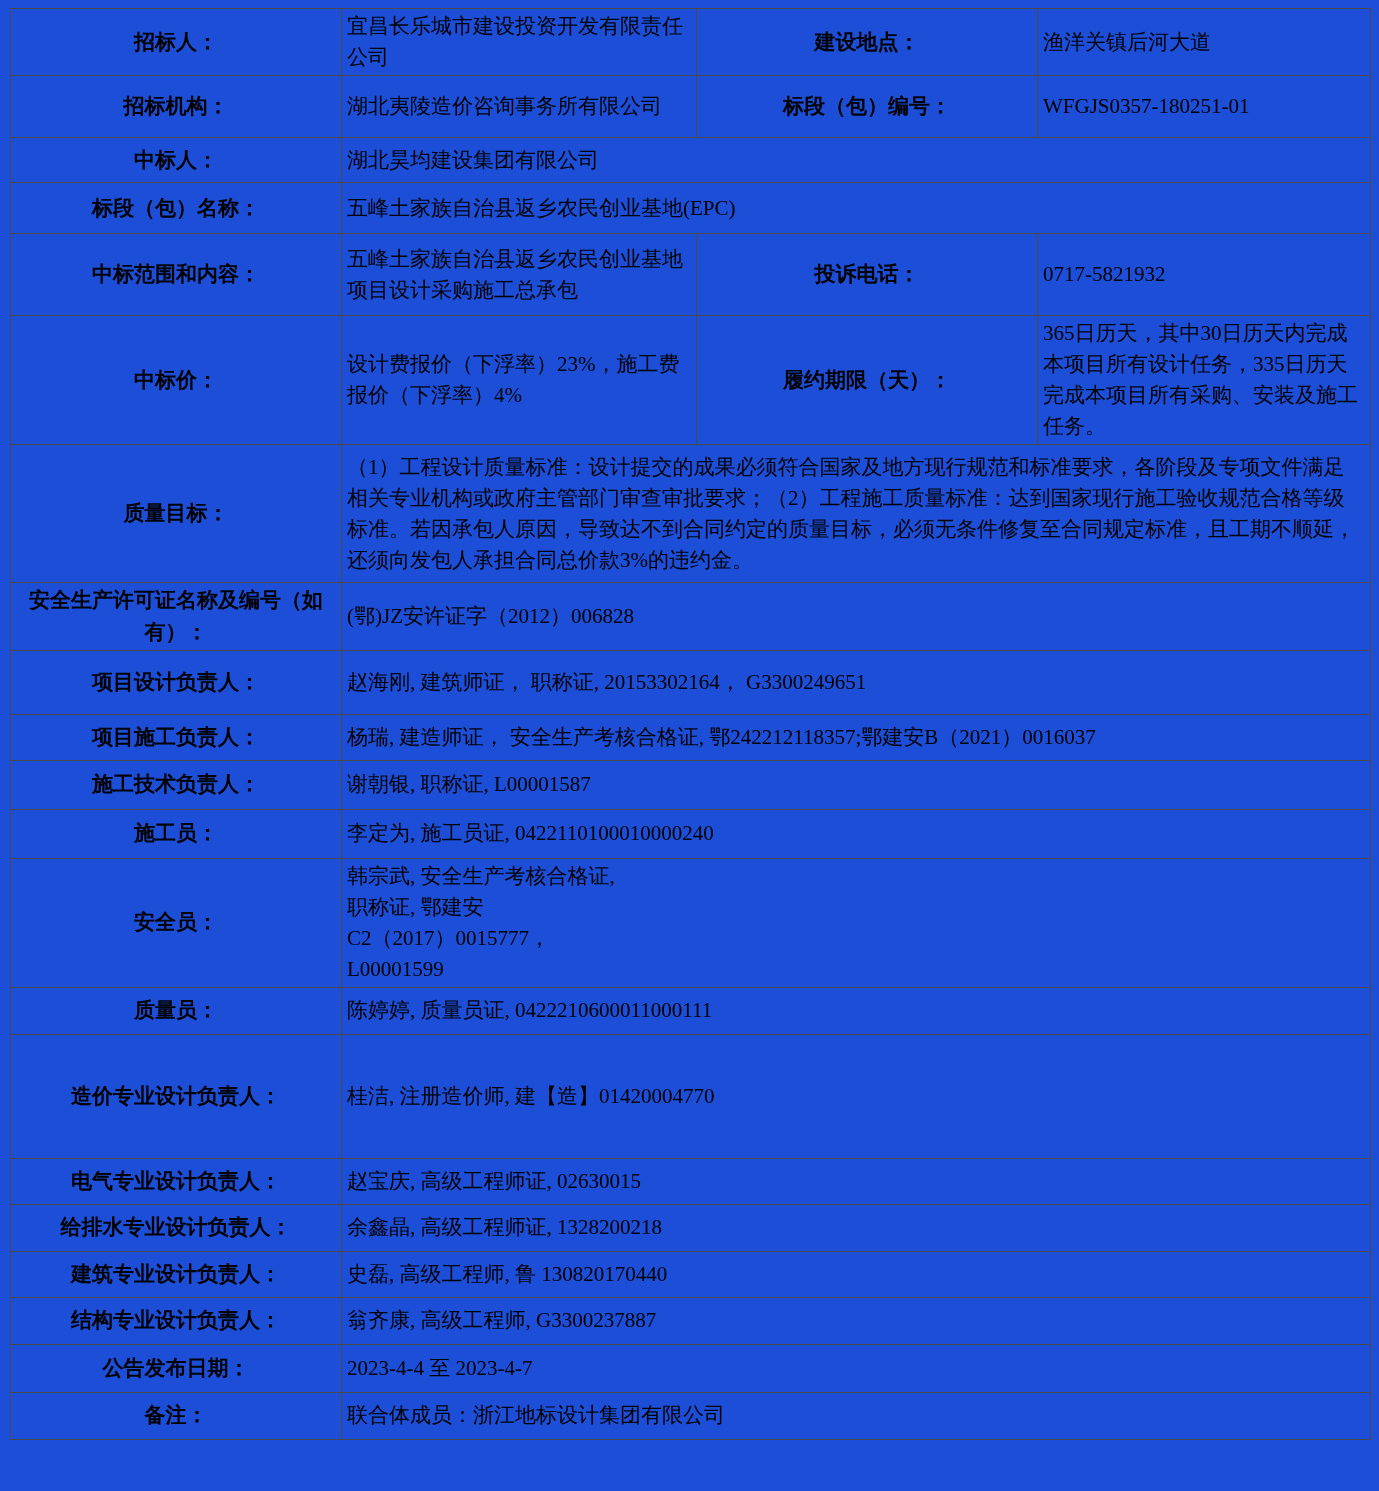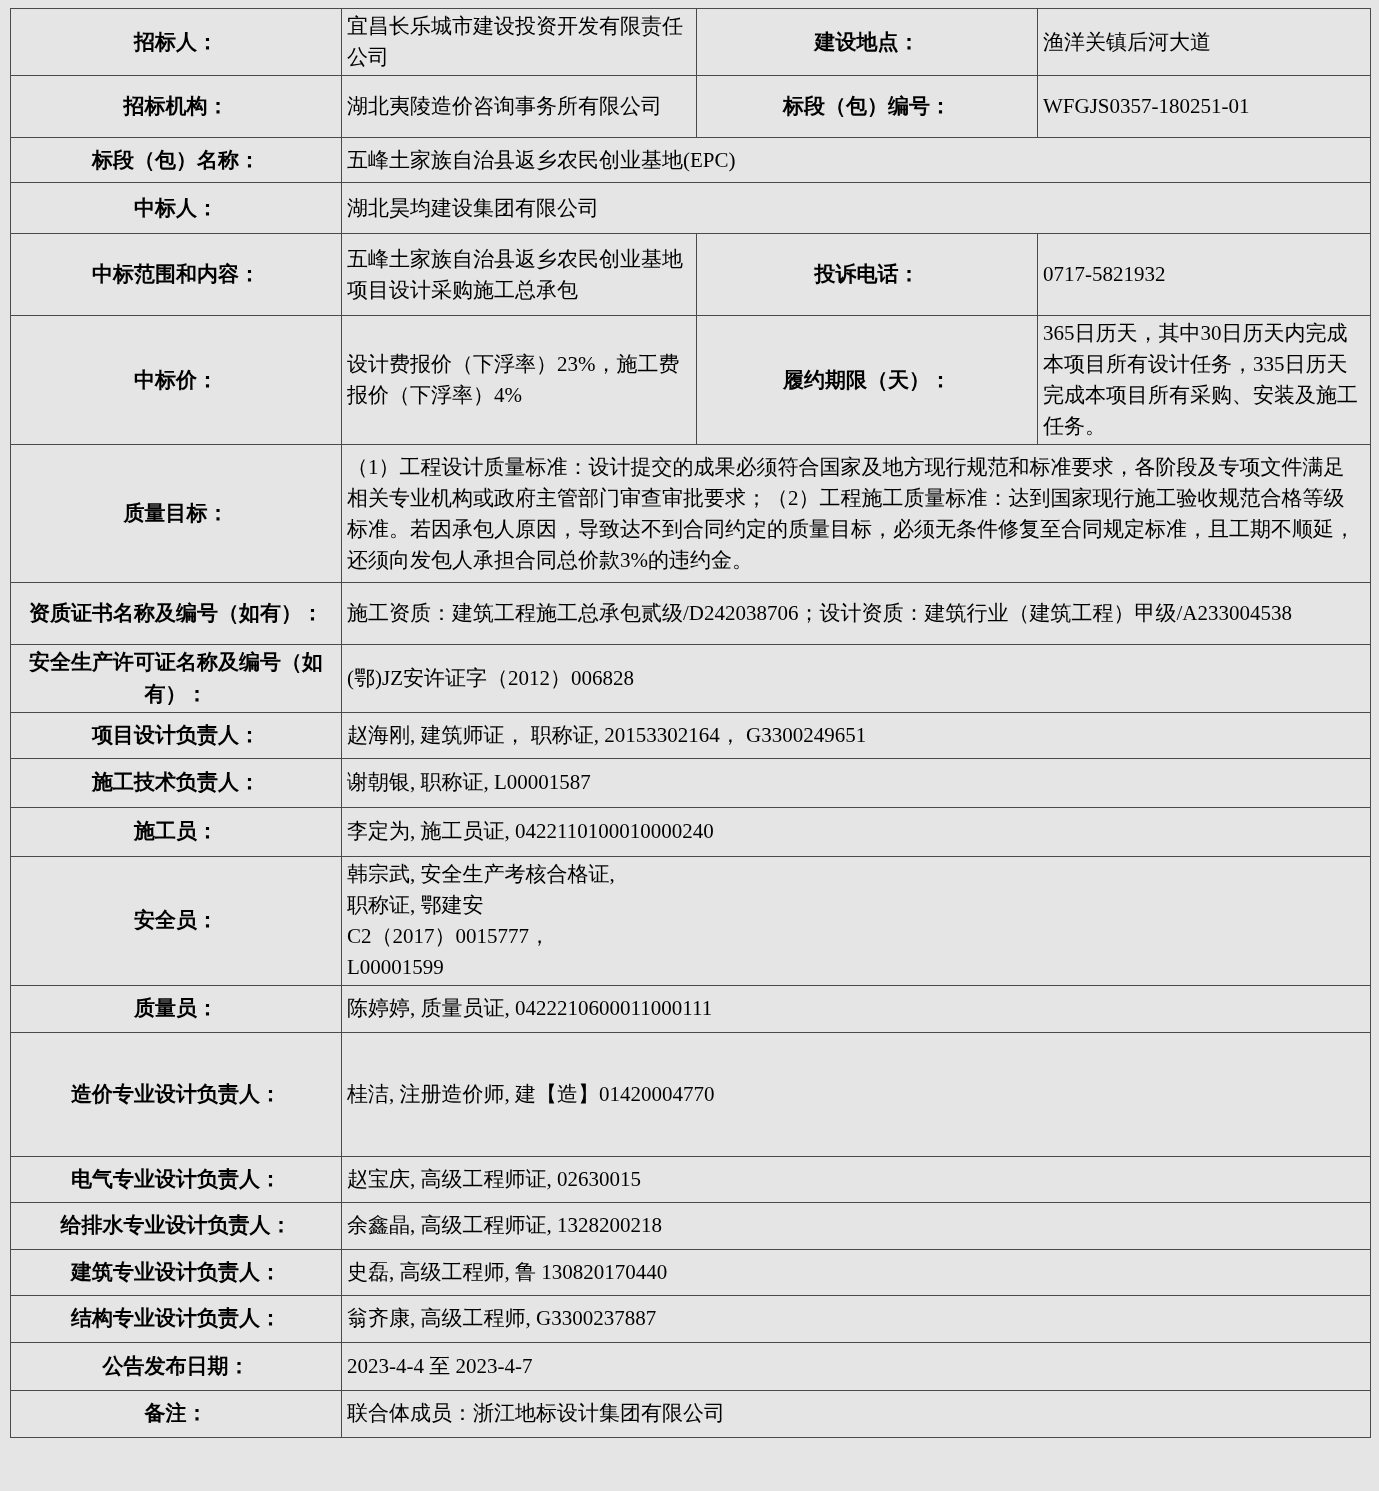--- a/index.html
+++ b/index.html
@@ -6,21 +6,21 @@
   html, body {
     margin: 0;
     padding: 0;
     background: #ffffff;
     font-family: "Liberation Serif", "DejaVu Serif", serif;
     color: #000000;
   }
   .page {
     width: 1379px;
     height: 1491px;
-    background: #e5e5e5;
+    background: #1d4ed8;
     overflow: hidden;
     position: relative;
   }
   table.tender {
     border-collapse: collapse;
     table-layout: fixed;
     width: 1360px;
     margin: 8px 0 0 10px;
   }
   table.tender td {
@@ -85,54 +85,54 @@
         <td class="lbl">建设地点：</td>
         <td class="val">渔洋关镇后河大道</td>
       </tr>
       <tr>
         <td class="lbl">招标机构：</td>
         <td class="val">湖北夷陵造价咨询事务所有限公司</td>
         <td class="lbl">标段（包）编号：</td>
         <td class="val">WFGJS0357-180251-01</td>
       </tr>
       <tr>
+        <td class="lbl">中标人：</td>
+        <td class="val" colspan="3">湖北昊均建设集团有限公司</td>
+      </tr>
+      <tr>
         <td class="lbl">标段（包）名称：</td>
         <td class="val" colspan="3">五峰土家族自治县返乡农民创业基地(EPC)</td>
-      </tr>
-      <tr>
-        <td class="lbl">中标人：</td>
-        <td class="val" colspan="3">湖北昊均建设集团有限公司</td>
       </tr>
       <tr>
         <td class="lbl">中标范围和内容：</td>
         <td class="val">五峰土家族自治县返乡农民创业基地项目设计采购施工总承包</td>
         <td class="lbl">投诉电话：</td>
         <td class="val">0717-5821932</td>
       </tr>
       <tr>
         <td class="lbl">中标价：</td>
         <td class="val">设计费报价（下浮率）23%，施工费报价（下浮率）4%</td>
         <td class="lbl">履约期限（天）：</td>
         <td class="val">365日历天，其中30日历天内完成本项目所有设计任务，335日历天完成本项目所有采购、安装及施工任务。</td>
       </tr>
       <tr>
         <td class="lbl">质量目标：</td>
         <td class="val" colspan="3">（1）工程设计质量标准：设计提交的成果必须符合国家及地方现行规范和标准要求，各阶段及专项文件满足相关专业机构或政府主管部门审查审批要求；（2）工程施工质量标准：达到国家现行施工验收规范合格等级标准。若因承包人原因，导致达不到合同约定的质量目标，必须无条件修复至合同规定标准，且工期不顺延，还须向发包人承担合同总价款3%的违约金。</td>
       </tr>
       <tr>
-        <td class="lbl">资质证书名称及编号（如有）：</td>
-        <td class="val" colspan="3">施工资质：建筑工程施工总承包贰级/D242038706；设计资质：建筑行业（建筑工程）甲级/A233004538</td>
-      </tr>
-      <tr>
         <td class="lbl">安全生产许可证名称及编号（如有）：</td>
         <td class="val" colspan="3">(鄂)JZ安许证字（2012）006828</td>
       </tr>
       <tr>
         <td class="lbl">项目设计负责人：</td>
         <td class="val" colspan="3">赵海刚, 建筑师证， 职称证, 20153302164， G3300249651</td>
+      </tr>
+      <tr>
+        <td class="lbl">项目施工负责人：</td>
+        <td class="val" colspan="3">杨瑞, 建造师证， 安全生产考核合格证, 鄂242212118357;鄂建安B（2021）0016037</td>
       </tr>
       <tr>
         <td class="lbl">施工技术负责人：</td>
         <td class="val" colspan="3">谢朝银, 职称证, L00001587</td>
       </tr>
       <tr>
         <td class="lbl">施工员：</td>
         <td class="val" colspan="3">李定为, 施工员证, 0422110100010000240</td>
       </tr>
       <tr>

